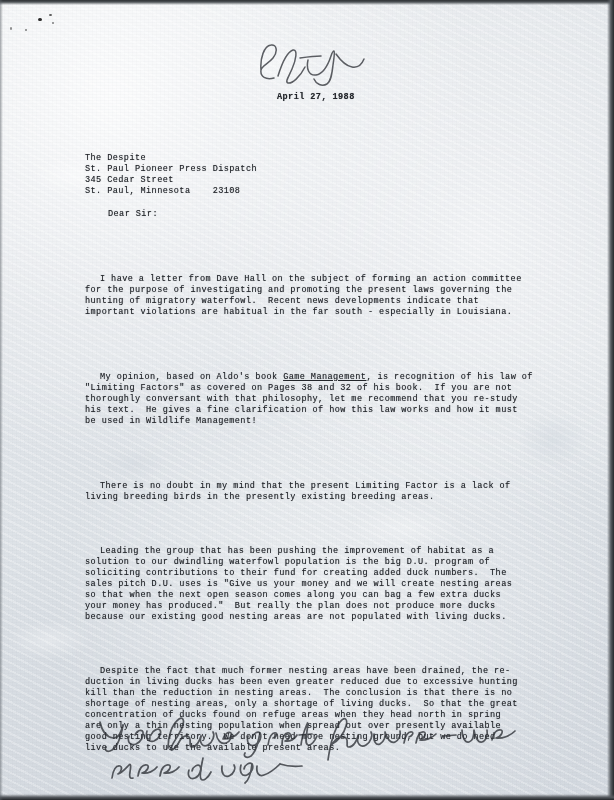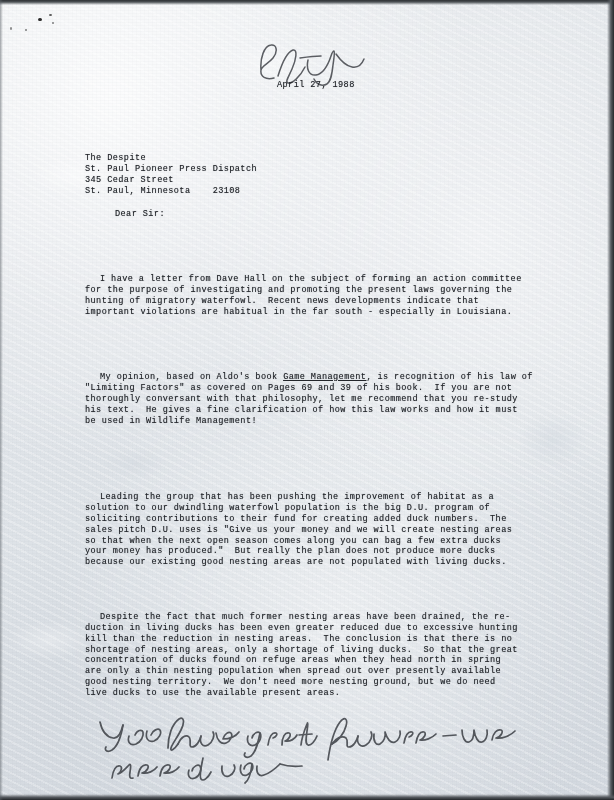--- a/index.html
+++ b/index.html
@@ -70,23 +70,23 @@
   
   .typed {
     position: absolute;
     color: #23262b;
     font-size: 8.55px;
     line-height: 10.9px;
     letter-spacing: 0.42px;
     white-space: pre;
     text-shadow: 0 0 0.7px rgba(40,44,50,0.55);
   }
-  .date-line { left: 277px; top: 80px; }
+  .date-line { left: 277px; top: 92px; font-weight: bold; }
   .addr-block { left: 85px; top: 153px; }
-  .salutation { left: 115px; top: 209px; text-align: right; }
+  .salutation { left: 108px; top: 209px; text-align: right; }
   .body-block { left: 85px; top: 252px; }
   .para { margin: 0 0 10.9px 0; }
   .para:last-child { margin-bottom: 0; }
   .indent { display: inline-block; width: 15px; }
   u.title { text-underline-offset: 1px; }
 
   
   .hand {
     position: absolute;
     color: #2a2c31;
@@ -141,26 +141,28 @@
   <div class="typed salutation">Dear Sir:</div>
 
   <div class="typed body-block">
     <p class="para"><span class="indent"></span><span>I have a letter from Dave Hall on the subject of forming an action committee
 for the purpose of investigating and promoting the present laws governing the
 hunting of migratory waterfowl.  Recent news developments indicate that
 important violations are habitual in the far south - especially in Louisiana.</span></p>
 
 
     <p class="para"><span class="indent"></span><span>My opinion, based on Aldo's book </span><u class="title">Game Management</u><span>, is recognition of his law of
-"Limiting Factors" as covered on Pages 69 and 39 of his book.  If you are not
+"Limiting Factors" as covered on Pages 38 and 32 of his book.  If you are not
 thoroughly conversant with that philosophy, let me recommend that you re-study
 his text.  He gives a fine clarification of how this law works and how it must
 be used in Wildlife Management!</span></p>
 
 
+    <p class="para"><span class="indent"></span><span>There is no doubt in my mind that the present Limiting Factor is a lack of
+living breeding birds in the presently existing breeding areas.</span></p>
 
     <p class="para"><span class="indent"></span><span>Leading the group that has been pushing the improvement of habitat as a
 solution to our dwindling waterfowl population is the big D.U. program of
 soliciting contributions to their fund for creating added duck numbers.  The
 sales pitch D.U. uses is "Give us your money and we will create nesting areas
 so that when the next open season comes along you can bag a few extra ducks
 your money has produced."  But really the plan does not produce more ducks
 because our existing good nesting areas are not populated with living ducks.</span></p>
 
     <p class="para"><span class="indent"></span><span>Despite the fact that much former nesting areas have been drained, the re-

